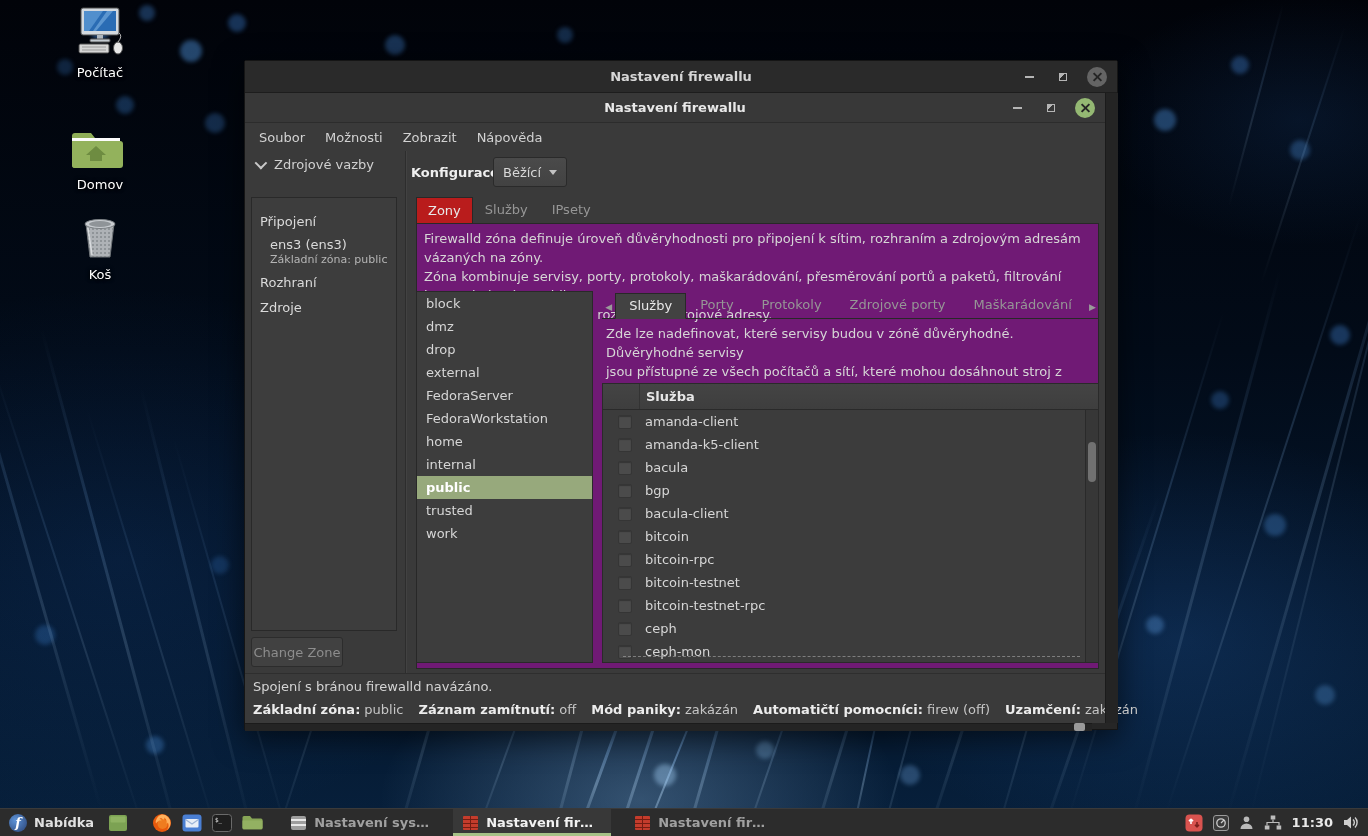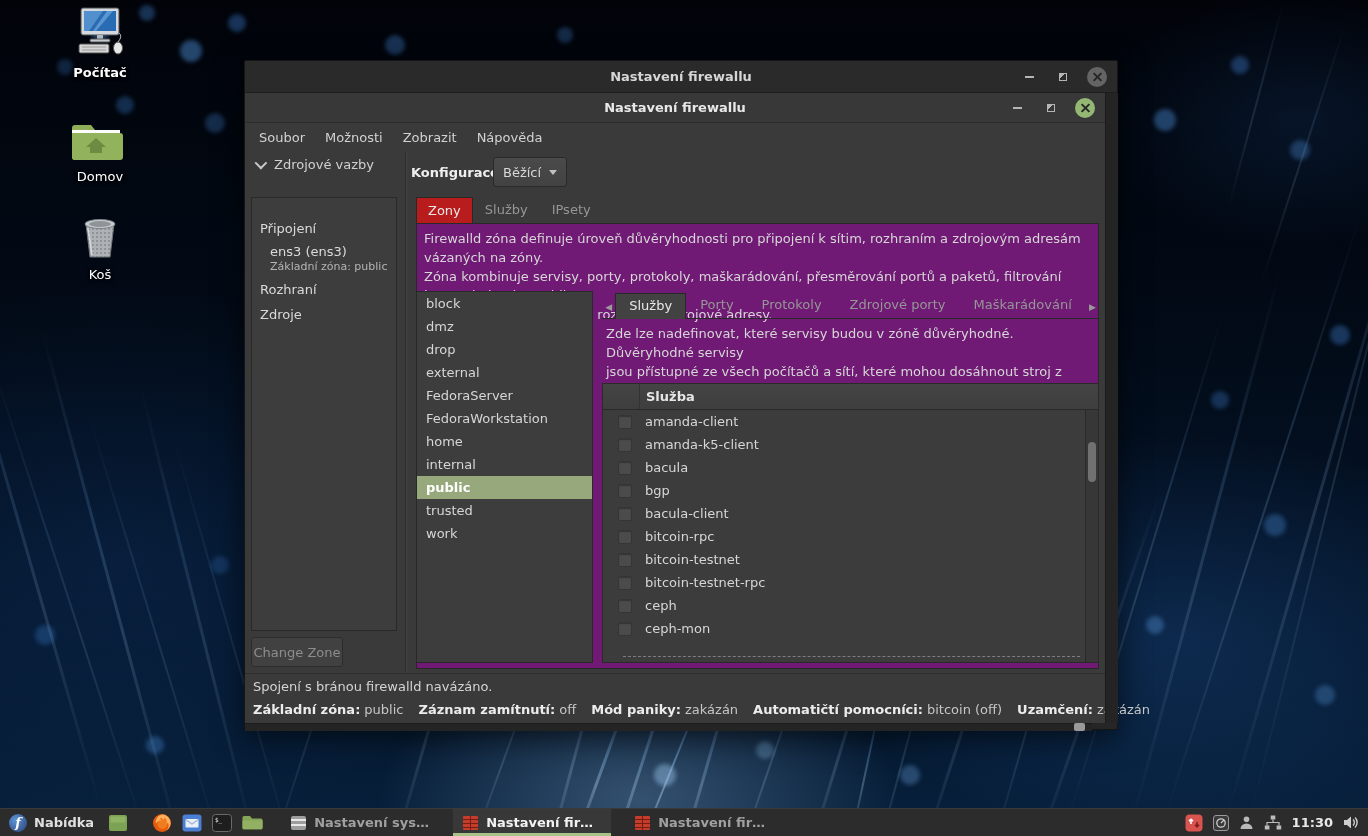--- a/index.html
+++ b/index.html
@@ -58,21 +58,21 @@
   #app-window { position:absolute; left:0; top:32px; width:860px; height:630px; background:#3a3a3a; color:#d6d6d6; font-size:13px; }
   #app-titlebar { height:30px; background:#383838; border-bottom:1px solid #2c2c2c; position:relative; display:flex; align-items:center; justify-content:center; }
   #app-titlebar .t { font-size:13px; font-weight:bold; color:#e8e8e8; }
   #menubar { height:28px; display:flex; align-items:center; padding-left:4px; }
   .menu-item { padding:4px 10px; color:#d2d2d2; cursor:default; }
 
   
   #sidebar-header { position:absolute; left:10px; top:64px; display:flex; align-items:center; gap:10px; color:#d0d0d0; }
   .chev { width:9px; height:9px; border-right:2px solid #c9c9c9; border-bottom:2px solid #c9c9c9; transform:rotate(45deg) translateY(-2px); }
   #v-sep { position:absolute; left:160px; top:58px; height:522px; width:1px; background:#2d2d2d; box-shadow:1px 0 0 #424242; }
-  #bindings-box { position:absolute; left:6px; top:104px; width:146px; height:434px; background:#3d3d3d; border:1px solid #292929; padding-top:21px; }
+  #bindings-box { position:absolute; left:6px; top:104px; width:146px; height:434px; background:#3d3d3d; border:1px solid #292929; padding-top:14px; }
   #bindings-box .row1 { padding:2px 8px; color:#dadada; }
   #bindings-box .conn { padding:6px 8px 0 18px; color:#dadada; }
   #bindings-box .connzone { padding:1px 8px 4px 18px; color:#b5b5b5; font-size:11px; }
   #bindings-box .row2 { padding:5px 8px; color:#dadada; }
   #change-zone { position:absolute; left:6px; top:544px; width:92px; height:30px; background:#414141; border:1px solid #2c2c2c; border-radius:3px; color:#8d8d8d; font-size:13px; display:flex; align-items:center; justify-content:center; }
 
   
   #config-label { position:absolute; left:166px; top:72px; font-weight:bold; color:#efefef; }
   #config-dd { position:absolute; left:248px; top:64px; height:30px; min-width:70px; background:linear-gradient(#4a4a4a,#424242); border:1px solid #2a2a2a; border-radius:3px; display:flex; align-items:center; gap:8px; padding:0 9px; color:#d8d8d8; cursor:pointer; }
   .dd-arrow { width:0; height:0; border-left:4px solid transparent; border-right:4px solid transparent; border-top:5px solid #c2c2c2; }
@@ -170,40 +170,40 @@
         <div class="streak" style="left: 1262px; top: 200px; width: 2px; height: 630px; transform: rotate(18deg); background: linear-gradient(transparent, rgba(140, 195, 255, 0.17) 35%, rgba(190, 225, 255, 0.17) 60%, transparent);"></div>
         <div class="streak" style="left: 1318px; top: 160px; width: 3px; height: 670px; transform: rotate(16deg); background: linear-gradient(transparent, rgba(140, 195, 255, 0.15) 35%, rgba(190, 225, 255, 0.15) 60%, transparent);"></div>
         <div class="streak" style="left: 1342px; top: 60px; width: 2px; height: 770px; transform: rotate(14deg); background: linear-gradient(transparent, rgba(140, 195, 255, 0.13) 35%, rgba(190, 225, 255, 0.13) 60%, transparent);"></div>
         <div class="streak" style="left: 1255px; top: 0px; width: 2px; height: 210px; transform: rotate(15deg); background: linear-gradient(transparent, rgba(140, 195, 255, 0.12) 35%, rgba(190, 225, 255, 0.12) 60%, transparent);"></div>
         <div class="streak" style="left: 1302px; top: 20px; width: 2px; height: 270px; transform: rotate(18deg); background: linear-gradient(transparent, rgba(140, 195, 255, 0.12) 35%, rgba(190, 225, 255, 0.12) 60%, transparent);"></div>
         <div class="streak" style="left: 600px; top: 690px; width: 3px; height: 160px; transform: rotate(20deg); background: linear-gradient(transparent, rgba(140, 195, 255, 0.35) 35%, rgba(190, 225, 255, 0.35) 60%, transparent);"></div>
         <div class="streak" style="left: 865px; top: 695px; width: 2px; height: 150px; transform: rotate(12deg); background: linear-gradient(transparent, rgba(140, 195, 255, 0.28) 35%, rgba(190, 225, 255, 0.28) 60%, transparent);"></div>
       </div>
   </div>
 
-  <div class="desk-icon" style="left:52px; top:6px;font-weight:bold;">
+  <div class="desk-icon" style="left:52px; top:6px;">
     <span>
       <svg width="54" height="52" viewBox="0 0 54 52">
         <rect x="8" y="2" width="38" height="27" rx="2" fill="#d3d9df" stroke="#4c4c4c"></rect>
         <rect x="11" y="5" width="32" height="20" fill="#2a6cb4"></rect>
         <polygon points="11,5 30,5 16,25 11,25" fill="#5f9bd6" opacity=".75"></polygon>
         <polygon points="34,5 40,5 23,25 20,25" fill="#7fb3e2" opacity=".6"></polygon>
         <rect x="24" y="29" width="6" height="4" fill="#aeb6be"></rect>
         <rect x="17" y="33" width="20" height="3" rx="1" fill="#c2c9d0" stroke="#555"></rect>
         <rect x="6" y="38" width="30" height="9" rx="1.5" fill="#d6d6d6" stroke="#4c4c4c"></rect>
         <line x1="9" y1="41" x2="33" y2="41" stroke="#9a9a9a"></line>
         <line x1="9" y1="44" x2="33" y2="44" stroke="#9a9a9a"></line>
         <ellipse cx="45" cy="42" rx="4.5" ry="6" fill="#e8e8e8" stroke="#555"></ellipse>
         <path d="M45 36 Q50 30 46 27" fill="none" stroke="#bbb"></path>
       </svg>
     </span>
     <span class="lbl">Počítač</span>
   </div>
 
-  <div class="desk-icon" style="left:52px; top:120px;">
+  <div class="desk-icon" style="left:52px; top:128px;">
     <span>
       <svg width="62" height="42" viewBox="0 0 62 42">
         <path d="M6 5 h16 l4 5 h22 a3 3 0 0 1 3 3 v24 a3 3 0 0 1 -3 3 H6 a3 3 0 0 1 -3 -3 V8 a3 3 0 0 1 3-3 z" fill="#8fae57"></path>
         <rect x="3" y="10" width="48" height="4" fill="#fcfcfc"></rect>
         <path d="M3 13 h48 a3 3 0 0 1 3 3 v21 a3 3 0 0 1 -3 3 H6 a3 3 0 0 1 -3 -3 z" fill="#93b25c"></path>
         <path d="M27 18 l10 9 h-4 v6 h-12 v-6 h-4 z" fill="#6e8c41"></path>
       </svg>
     </span>
     <span class="lbl">Domov</span>
   </div>
@@ -386,20 +386,24 @@
                 <div class="svc-row">
                   <span class="svc-check"></span>
                   <span class="svc-name">bgp</span>
                 </div>
 
                 <div class="svc-row">
                   <span class="svc-check"></span>
                   <span class="svc-name">bacula-client</span>
                 </div>
 
+                <div class="svc-row">
+                  <span class="svc-check"></span>
+                  <span class="svc-name">bitcoin</span>
+                </div>
 
                 <div class="svc-row">
                   <span class="svc-check"></span>
                   <span class="svc-name">bitcoin-rpc</span>
                 </div>
 
                 <div class="svc-row">
                   <span class="svc-check"></span>
                   <span class="svc-name">bitcoin-testnet</span>
                 </div>
@@ -439,21 +443,21 @@
 
           <span class="sfield">
             <span class="fl">Záznam zamítnutí:</span><span class="fv">off</span>
           </span>
 
           <span class="sfield">
             <span class="fl">Mód paniky:</span><span class="fv">zakázán</span>
           </span>
 
           <span class="sfield">
-            <span class="fl">Automatičtí pomocníci:</span><span class="fv">bitcoin (off)</span>
+            <span class="fl">Automatičtí pomocníci:</span><span class="fv">firew (off)</span>
           </span>
 
           <span class="sfield">
             <span class="fl">Uzamčení:</span><span class="fv">zakázán</span>
           </span>
 
       </div>
     </div>
 
     <div id="outer-right-strip"></div>

